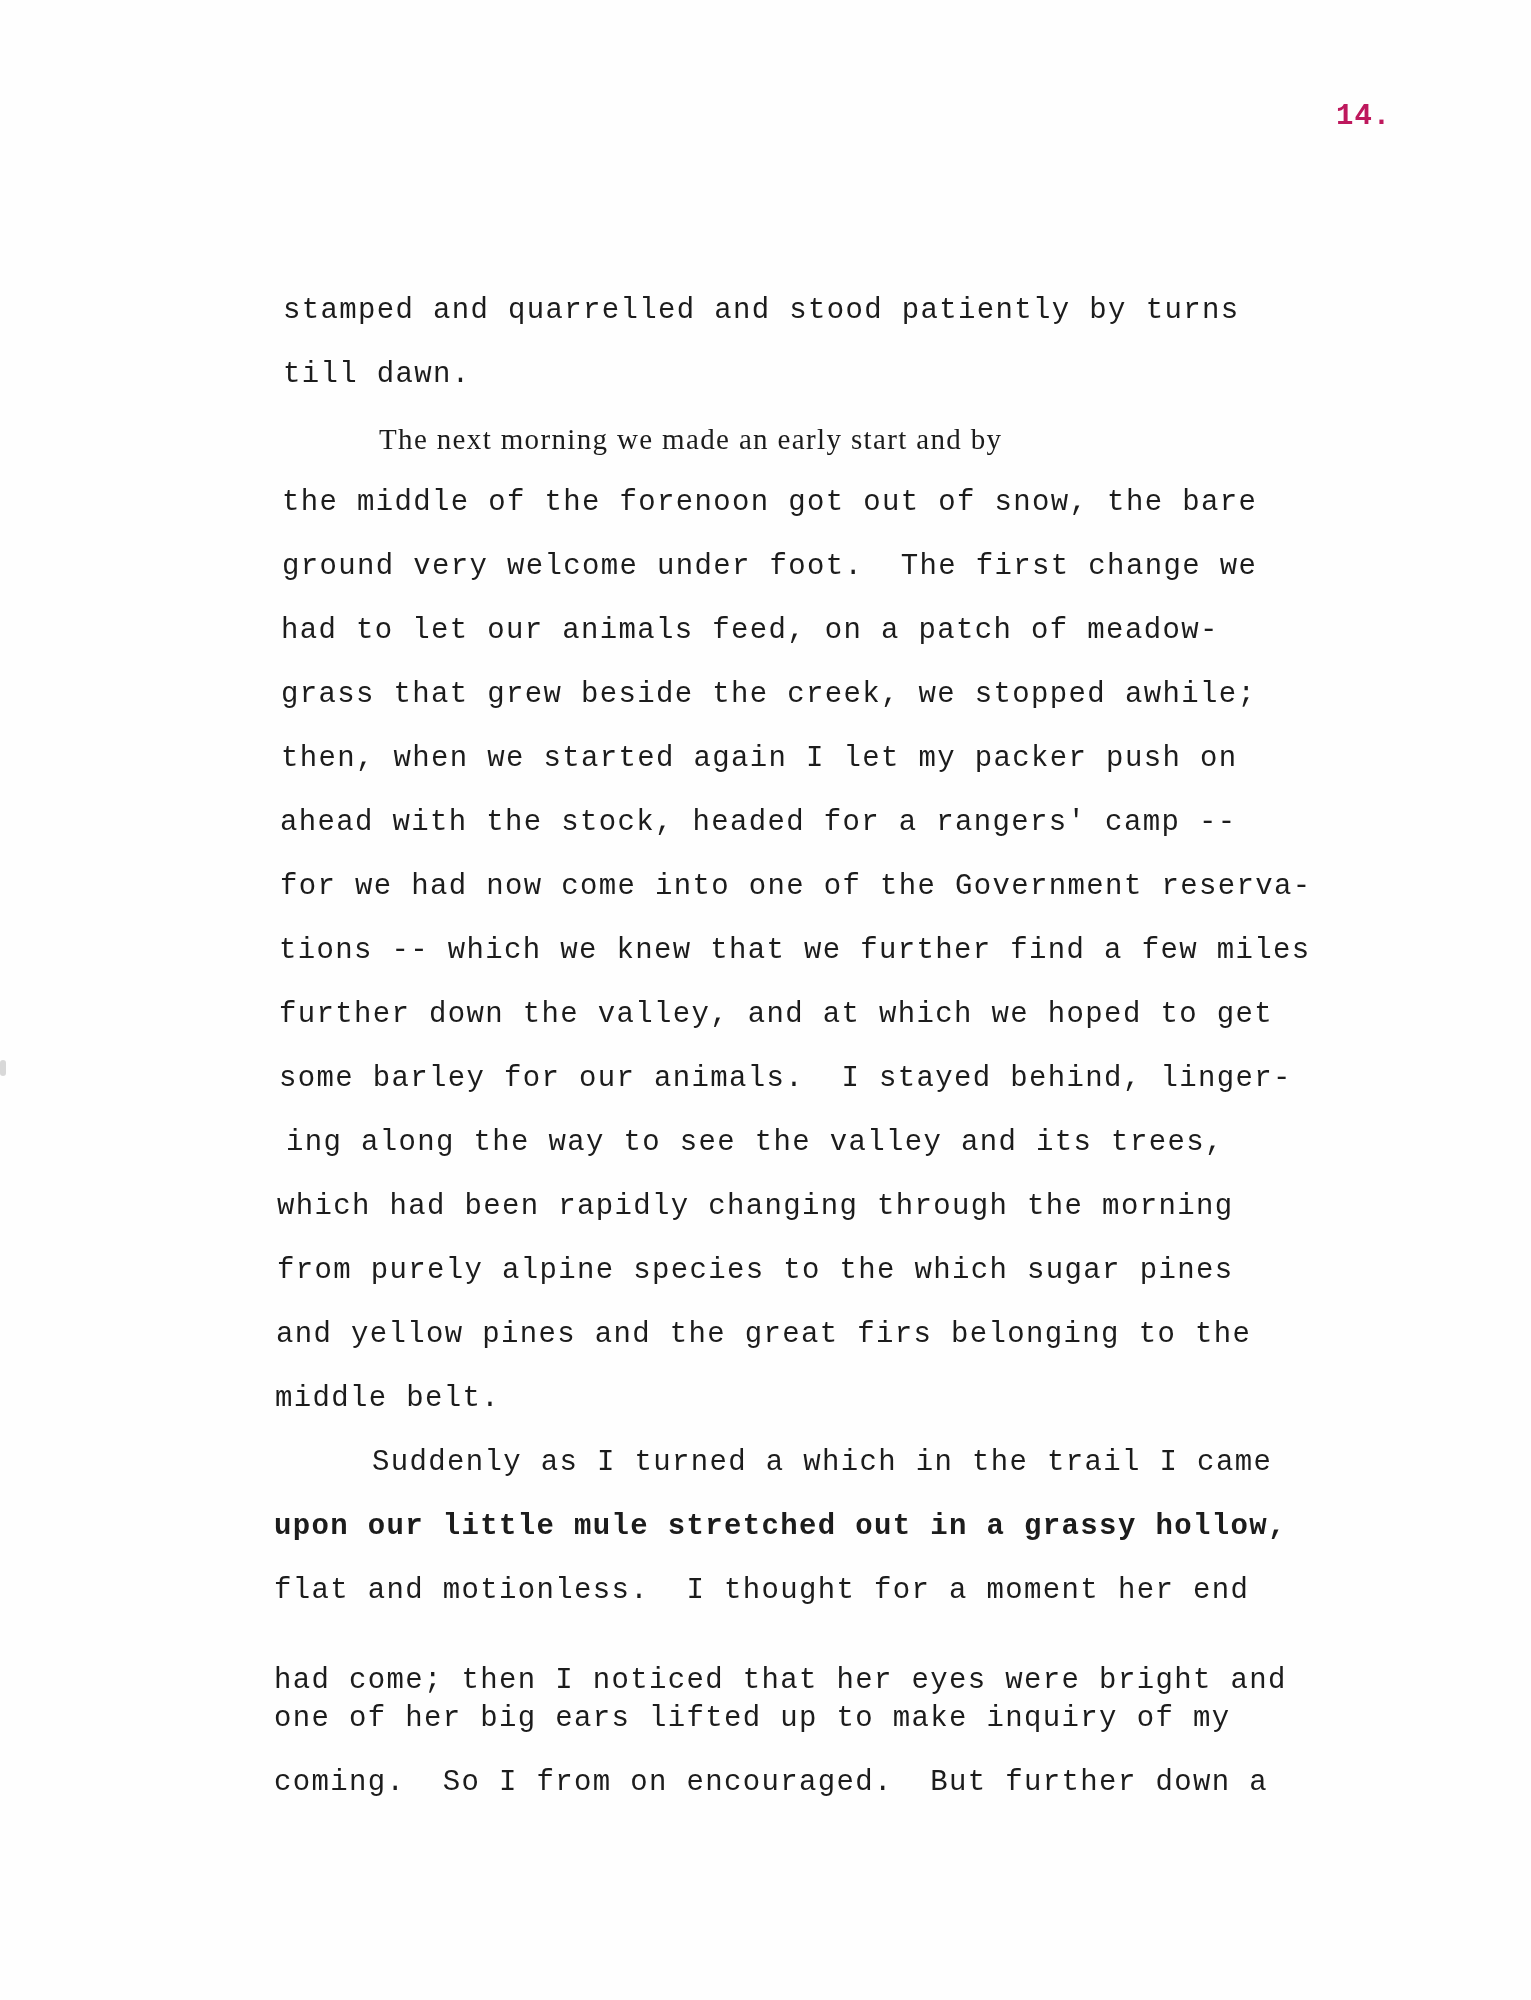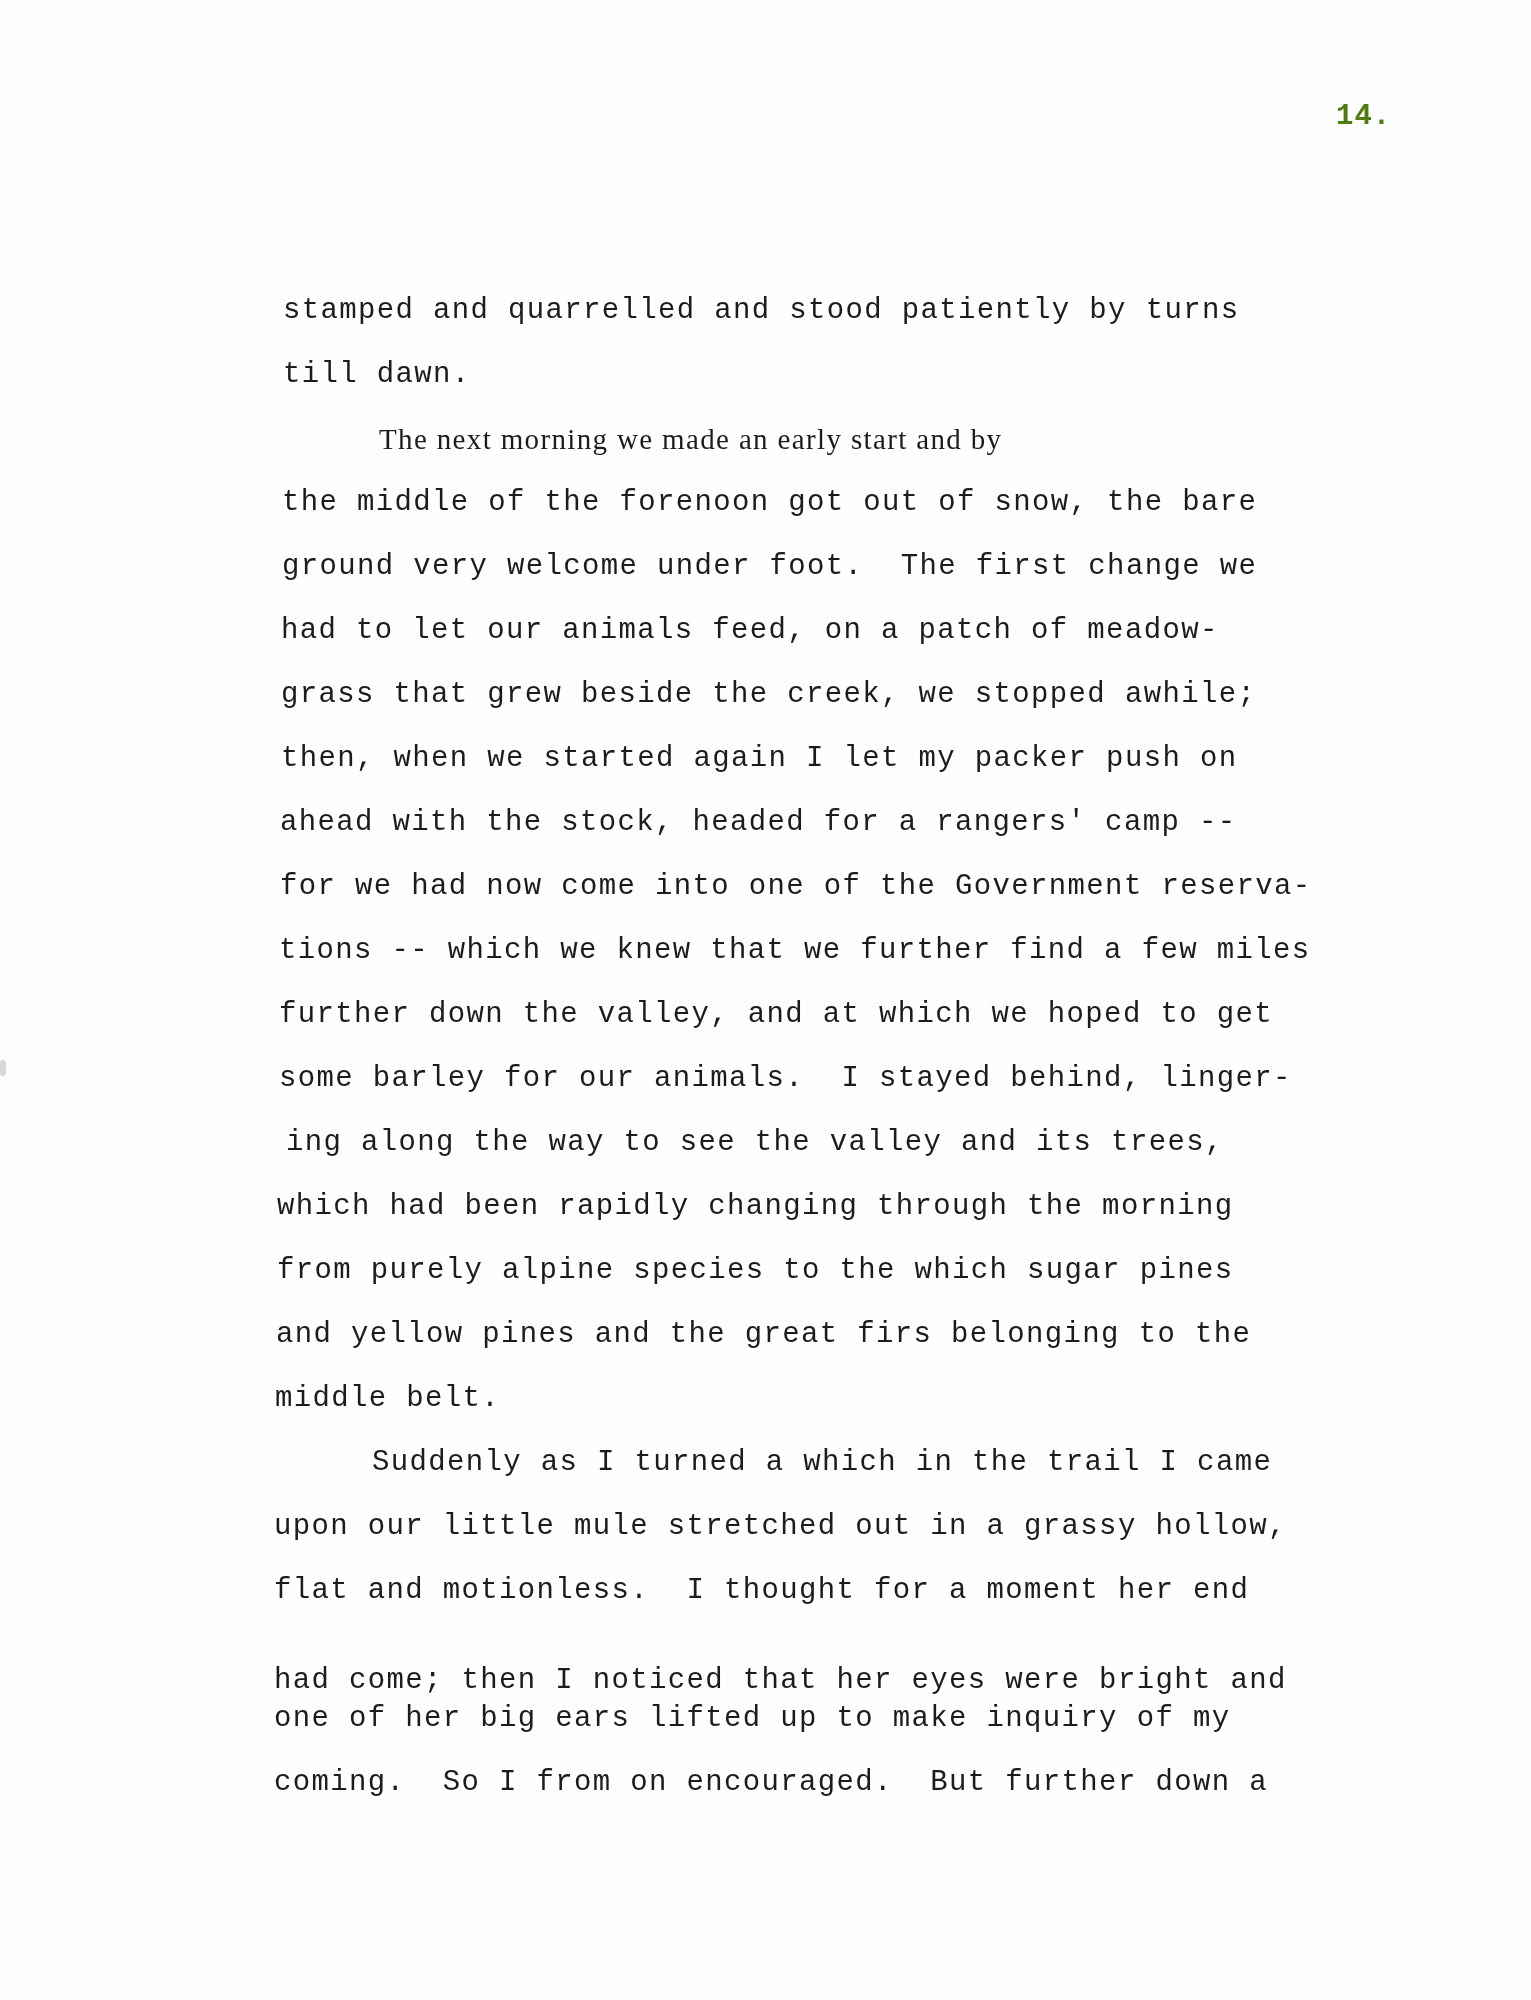--- a/index.html
+++ b/index.html
@@ -21,21 +21,21 @@
     width: 1531px; height: 2000px;
     background: #fefefe;
   }
   .page-number {
     position: absolute;
     left: 1336px;
     top: 100px;
     font-size: 29px;
     letter-spacing: 1px;
     font-weight: bold;
-    color: #4d7c0f;
+    color: #be185d;
   }
   .text-block {
     position: absolute;
     left: 0;
     top: 0;
     width: 1531px;
   }
   .line {
     position: absolute;
     white-space: pre;
@@ -74,19 +74,19 @@
       <div class="line" style="left: 280px; top: 869px;">for we had now come into one of the Government reserva-</div>
       <div class="line" style="left: 279px; top: 933px;">tions -- which we knew that we further find a few miles</div>
       <div class="line" style="left: 279px; top: 997px;">further down the valley, and at which we hoped to get</div>
       <div class="line" style="left: 279px; top: 1061px;">some barley for our animals.  I stayed behind, linger-</div>
       <div class="line" style="left: 286px; top: 1125px;">ing along the way to see the valley and its trees,</div>
       <div class="line" style="left: 277px; top: 1189px;">which had been rapidly changing through the morning</div>
       <div class="line" style="left: 277px; top: 1253px;">from purely alpine species to the which sugar pines</div>
       <div class="line" style="left: 276px; top: 1317px;">and yellow pines and the great firs belonging to the</div>
       <div class="line" style="left: 275px; top: 1381px;">middle belt.</div>
       <div class="line" style="left: 372px; top: 1445px;">Suddenly as I turned a which in the trail I came</div>
-      <div class="line" style="left: 274px; top: 1509px;">upon our little mule stretched out in a grassy hollow,</div>
+      <div class="line" style="left: 274px; top: 1509px; font-weight: bold;">upon our little mule stretched out in a grassy hollow,</div>
       <div class="line" style="left: 274px; top: 1573px;">flat and motionless.  I thought for a moment her end</div>
       <div class="line" style="left: 274px; top: 1637px; margin-top: 26px;">had come; then I noticed that her eyes were bright and</div>
       <div class="line" style="left: 274px; top: 1701px;">one of her big ears lifted up to make inquiry of my</div>
       <div class="line" style="left: 274px; top: 1765px;">coming.  So I from on encouraged.  But further down a</div>
     </div>
 </div>
 
 </body></html>

